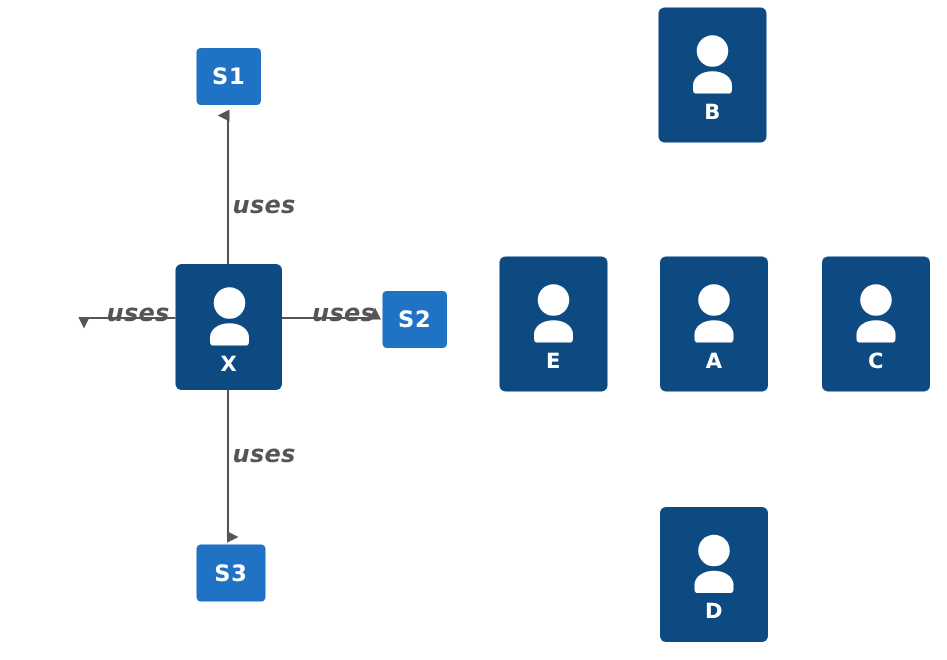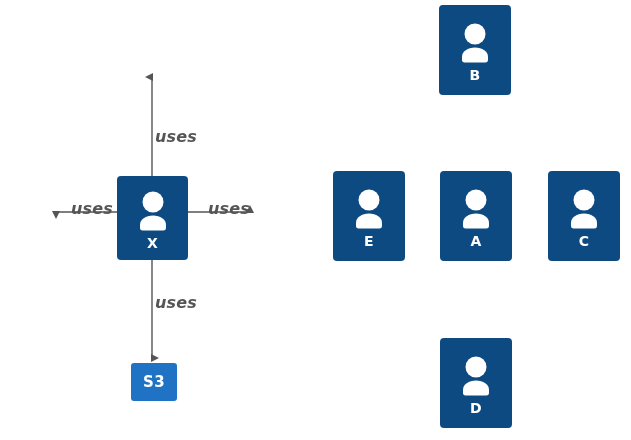--- a/index.html
+++ b/index.html
@@ -112,21 +112,27 @@
   </svg>
 
   <div class="edge-label" style="left:155px; top:129px;">uses</div>
 
   <div class="edge-label" style="left:208px; top:201px;">uses</div>
 
   <div class="edge-label" style="left:155px; top:295px;">uses</div>
 
   <div class="edge-label" style="left:71px; top:201px;">uses</div>
 
+  <div class="service" style="left:131px; top:32px; width:43px; height:38px;">
+    <span class="service-label">S1</span>
+  </div>
 
+  <div class="service" style="left:255px; top:194px; width:43px; height:38px;">
+    <span class="service-label">S2</span>
+  </div>
 
   <div class="service" style="left:131px; top:363px; width:46px; height:38px;">
     <span class="service-label">S3</span>
   </div>
 
 
   <div class="actor" style="left:117px; top:176px; width:71px; height:84px;">
     <svg class="person-icon" viewBox="0 0 44 42">
       <circle cx="22" cy="13" r="10.5" fill="#ffffff"></circle>
       <path d="M22 26.5c-7.2 0-13 4.1-13 9.2v3.1a2.6 2.6 0 0 0 2.6 2.6h20.8a2.6 2.6 0 0 0 2.6-2.6v-3.1c0-5.1-5.8-9.2-13-9.2z" fill="#ffffff"></path>

